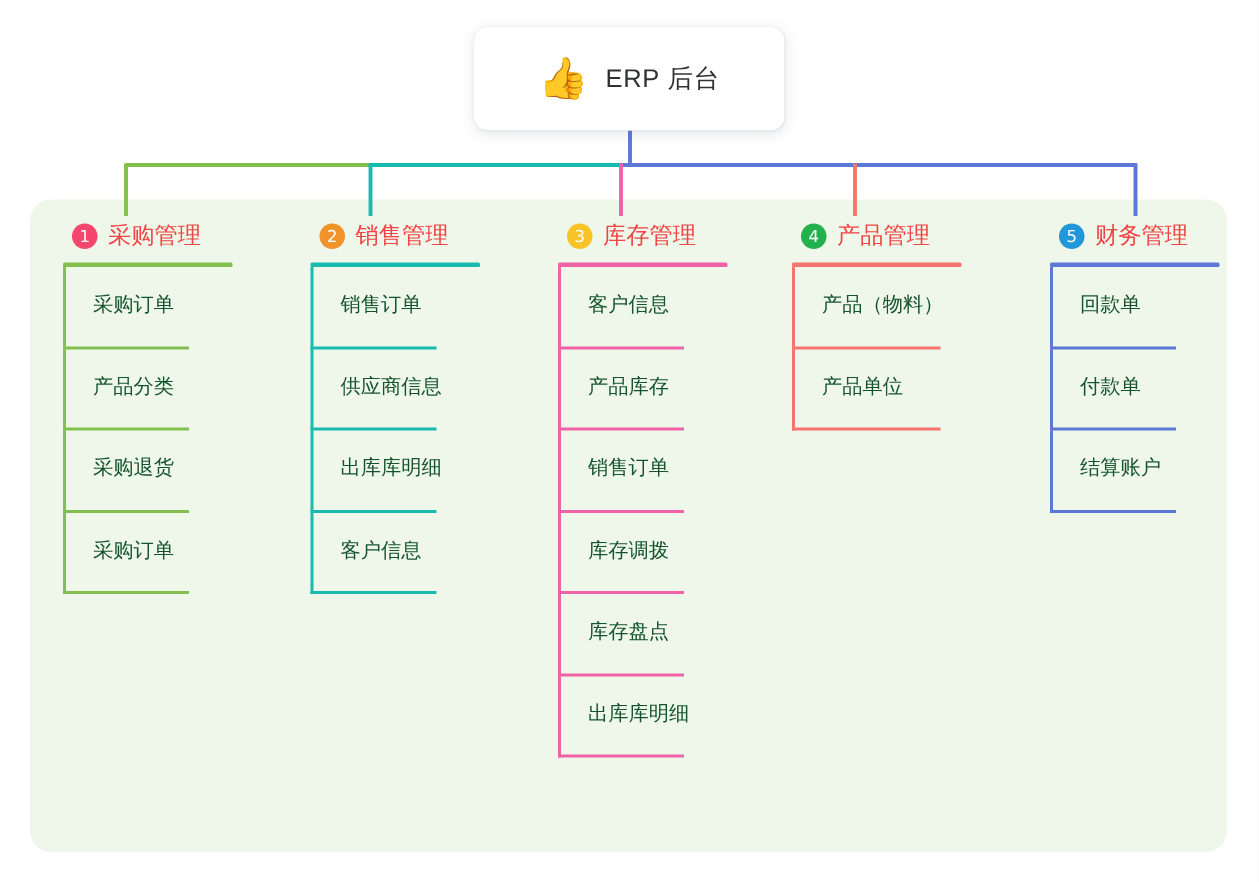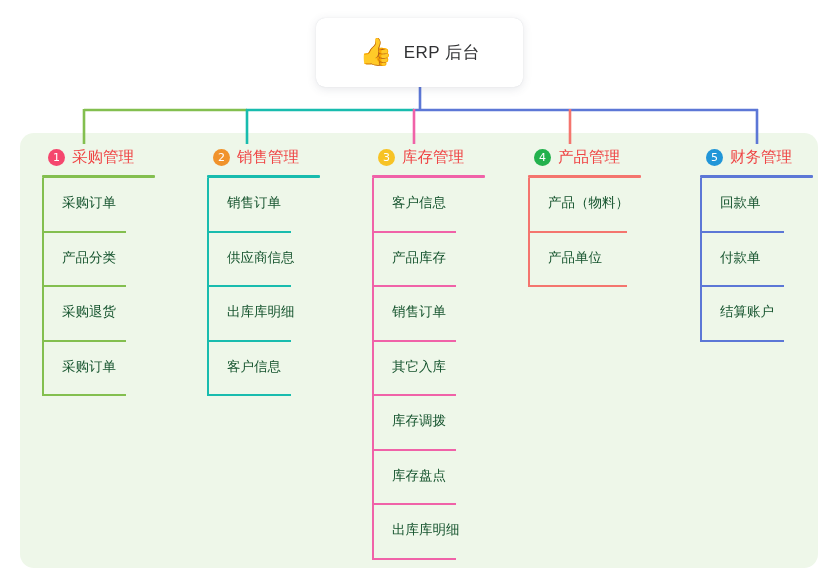--- a/index.html
+++ b/index.html
@@ -174,25 +174,20 @@
             <div class="item-label">产品库存</div>
             <div class="item-rule" style="width: 84px; background: rgb(240, 98, 168);"></div>
           </div>
           <div class="item">
             <div class="item-spine" style="background: rgb(240, 98, 168);"></div>
             <div class="item-label">销售订单</div>
             <div class="item-rule" style="width: 84px; background: rgb(240, 98, 168);"></div>
           </div>
           <div class="item">
             <div class="item-spine" style="background: rgb(240, 98, 168);"></div>
-            <div class="item-label">其它入库</div>
-            <div class="item-rule" style="width: 84px; background: rgb(240, 98, 168);"></div>
-          </div>
-          <div class="item">
-            <div class="item-spine" style="background: rgb(240, 98, 168);"></div>
             <div class="item-label">库存调拨</div>
             <div class="item-rule" style="width: 84px; background: rgb(240, 98, 168);"></div>
           </div>
           <div class="item">
             <div class="item-spine" style="background: rgb(240, 98, 168);"></div>
             <div class="item-label">库存盘点</div>
             <div class="item-rule" style="width: 84px; background: rgb(240, 98, 168);"></div>
           </div>
           <div class="item">
             <div class="item-spine" style="background: rgb(240, 98, 168);"></div>

